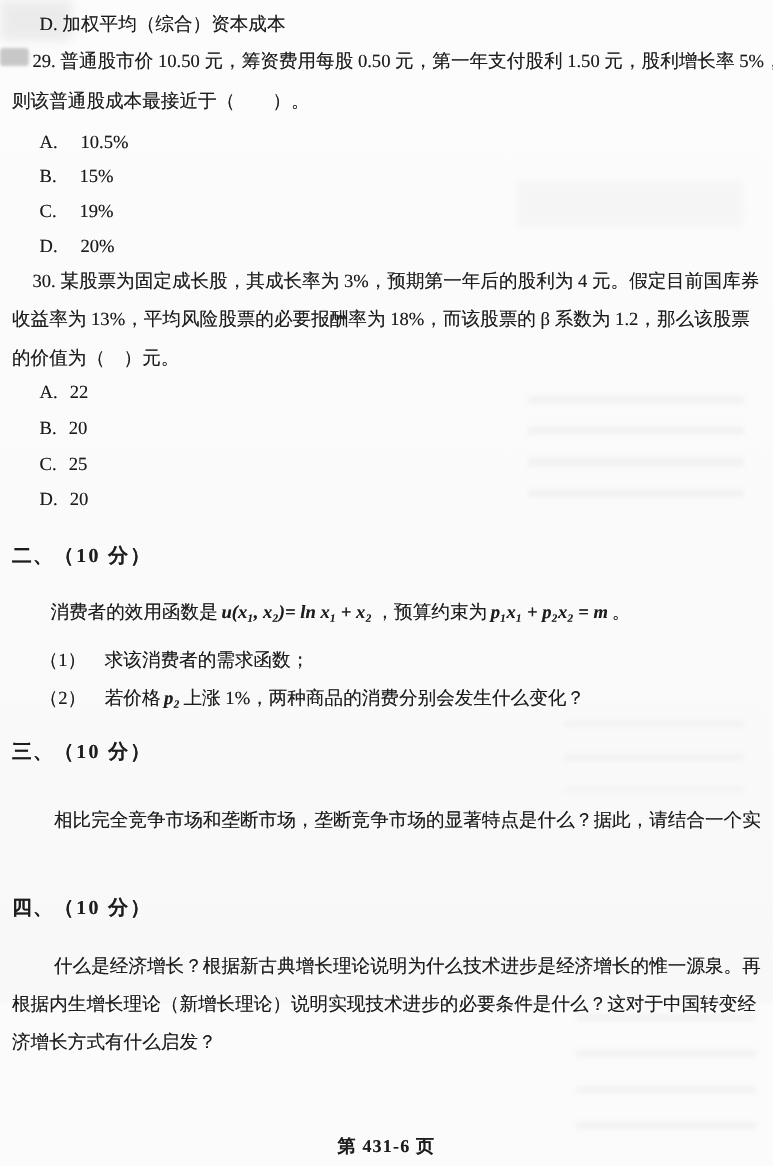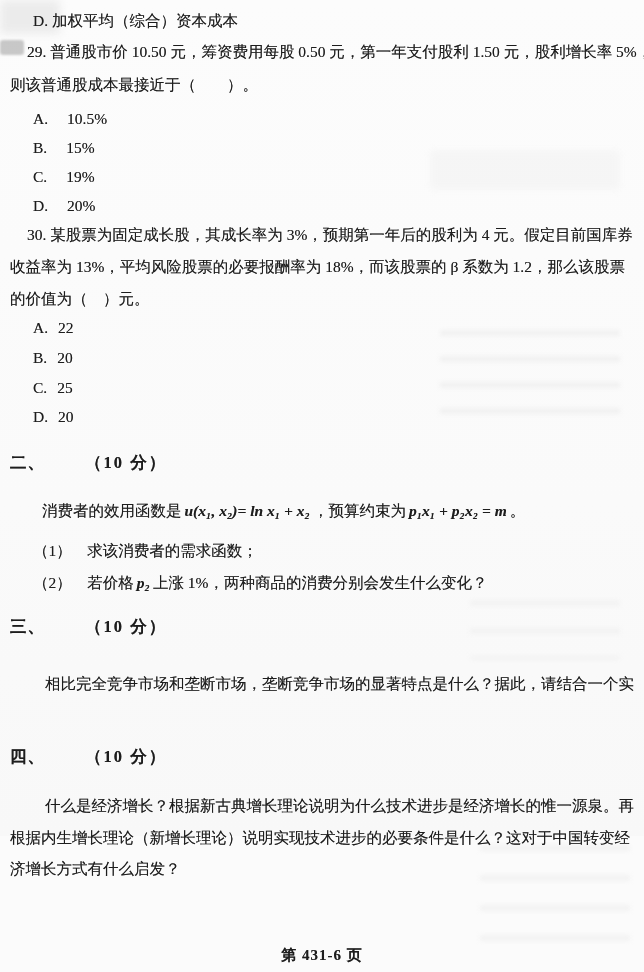--- a/index.html
+++ b/index.html
@@ -20,21 +20,21 @@
     white-space:pre;
     font-size:15.5px;
     line-height:22px;
     text-shadow:0 0 .5px rgba(0,0,0,.5);
   }
   .heading{
     font-weight:bold;
     font-size:16.5px;
     letter-spacing:1px;
   }
-  .heading .score{margin-left:40px;letter-spacing:2px;}
+  .heading .score{letter-spacing:2px;}
   .opt-label{display:inline-block;}
   .opt-value{display:inline-block;}
   .gap-wide{margin-left:19px;}
   .gap-narrow{margin-left:10px;}
   .math{font-style:italic;margin:0 3px;font-weight:bold;}
   .footer{
     position:absolute;
     left:0;top:946px;width:644px;
     text-align:center;
     font-size:15px;

